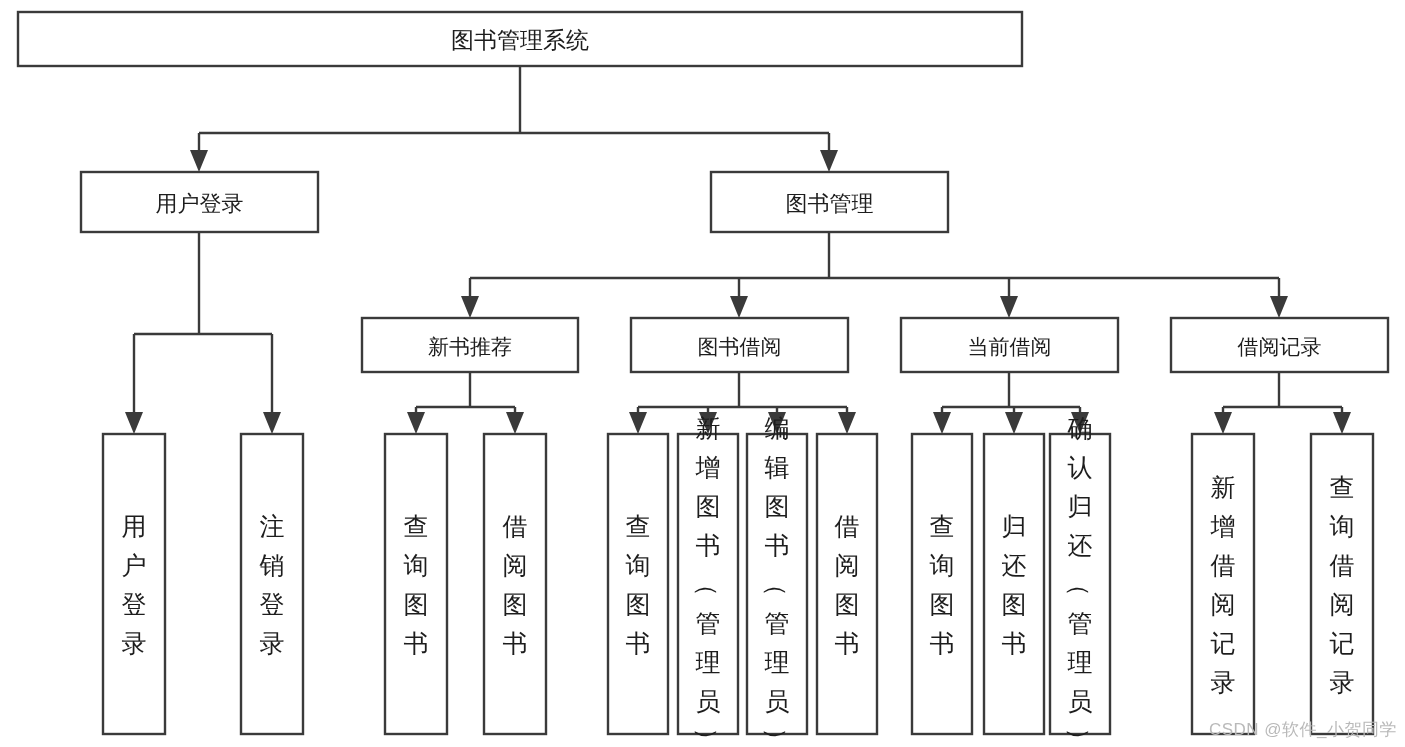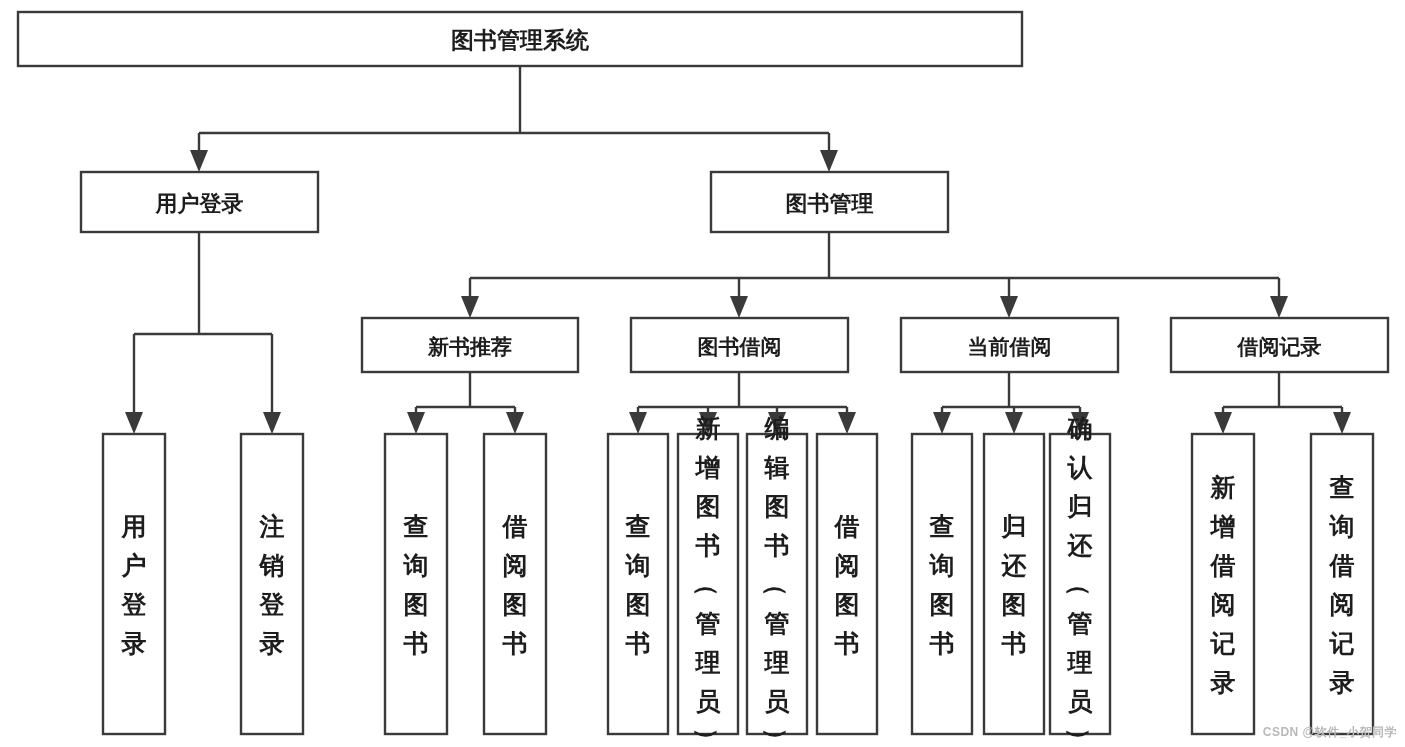--- a/index.html
+++ b/index.html
@@ -13,21 +13,20 @@
     height: 747px;
     font-family: "Liberation Sans", "DejaVu Sans", sans-serif;
     overflow: hidden;
     position: relative;
   }
   #diagram-root {
     position: relative;
     width: 1405px;
     height: 747px;
     background: #ffffff;
-    font-weight: bold;
   }
   svg.diagram-canvas {
     position: absolute;
     left: 0;
     top: 0;
     width: 1405px;
     height: 747px;
     display: block;
   }
   .node-box {
@@ -58,21 +57,21 @@
   }
   .arrow-head {
     fill: #3a3a3a;
     stroke: none;
   }
   .watermark {
     position: absolute;
     right: 8px;
     bottom: 6px;
     font-family: "Liberation Sans", "DejaVu Sans", sans-serif;
-    font-size: 12px;
+    font-size: 17px;
     color: #b9b9b9;
     letter-spacing: 0.5px;
     white-space: nowrap;
     user-select: none;
   }
 </style>
 </head>
 <body>
 
 <div id="diagram-root">

